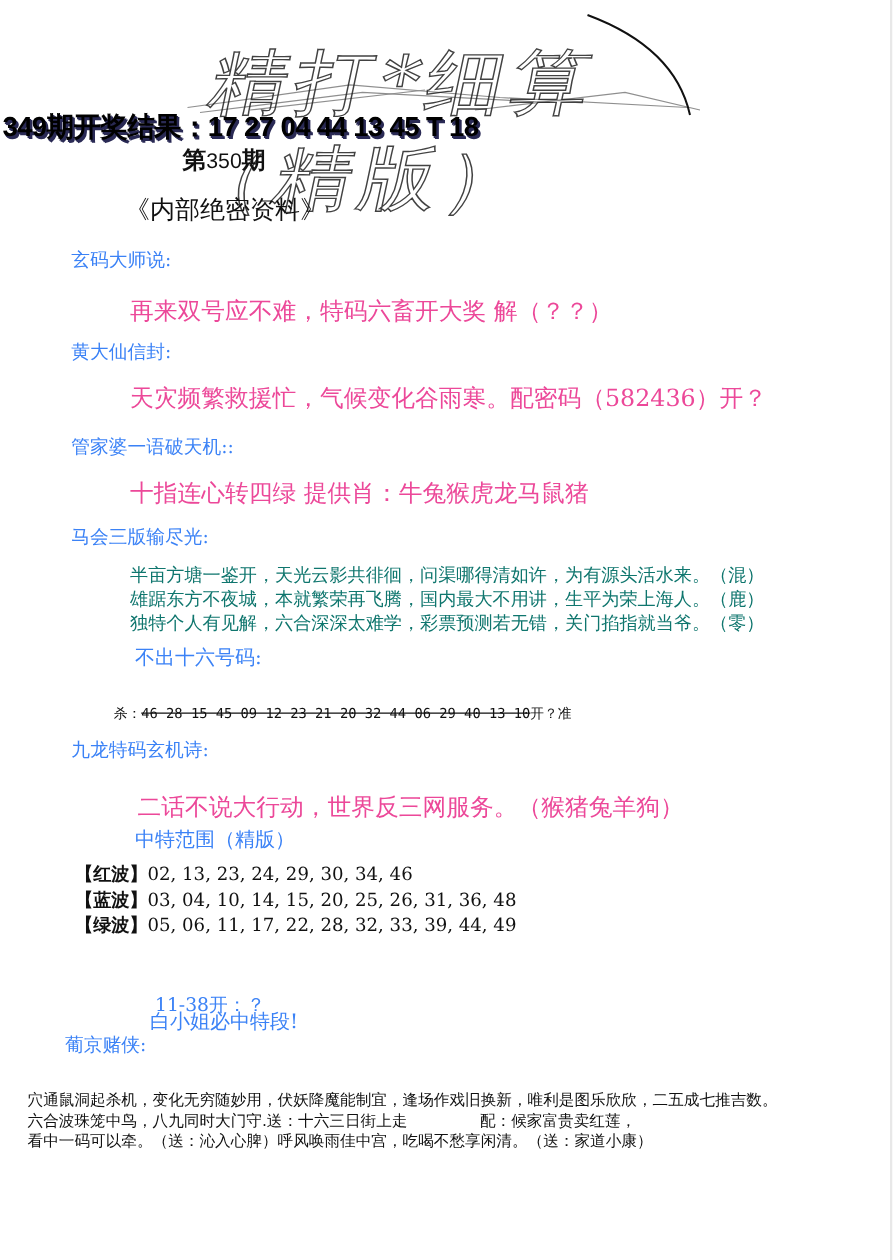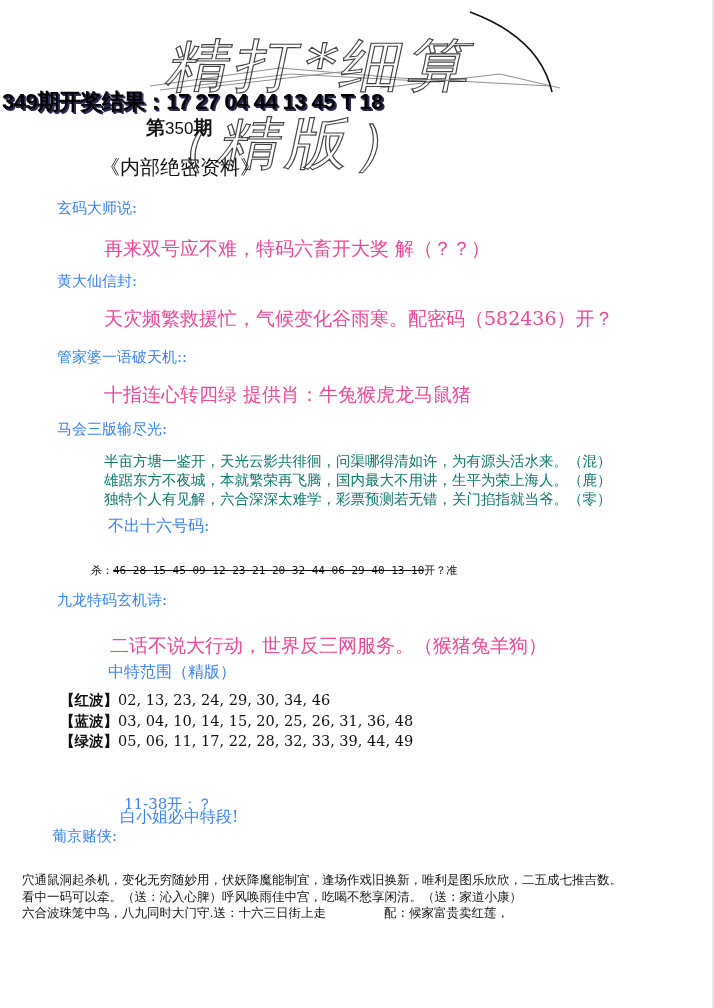--- a/index.html
+++ b/index.html
@@ -96,15 +96,15 @@
   <div><span class="bracket">【蓝波】</span><span>03, 04, 10, 14, 15, 20, 25, 26, 31, 36, 48</span></div>
   <div><span class="bracket">【绿波】</span><span>05, 06, 11, 17, 22, 28, 32, 33, 39, 44, 49</span></div>
 </div>
 
 <div class="abs label" style="left:120px; top:759px; font-size:16px;margin-top:48px;">白小姐必中特段!</div>
 <div class="abs label" style="left:110px; top:795px; font-size:15px;margin-left:14px;">11-38开：？</div>
 
 <div class="abs label" style="left:52px; top:827px;">葡京赌侠:</div>
 <div class="abs small-sans" style="left:22px; top:872px;">
   <div>穴通鼠洞起杀机，变化无穷随妙用，伏妖降魔能制宜，逢场作戏旧换新，唯利是图乐欣欣，二五成七推吉数。</div>
+  <div><span>六合波珠笼中鸟，八九同时大门守.送：十六三日街上走</span><span style="display:inline-block; width:58px;"></span><span>配：候家富贵卖红莲，</span></div>
   <div>看中一码可以牵。（送：沁入心脾）呼风唤雨佳中宫，吃喝不愁享闲清。（送：家道小康）</div>
-  <div><span>六合波珠笼中鸟，八九同时大门守.送：十六三日街上走</span><span style="display:inline-block; width:58px;"></span><span>配：候家富贵卖红莲，</span></div>
 </div>
 
 </body></html>

